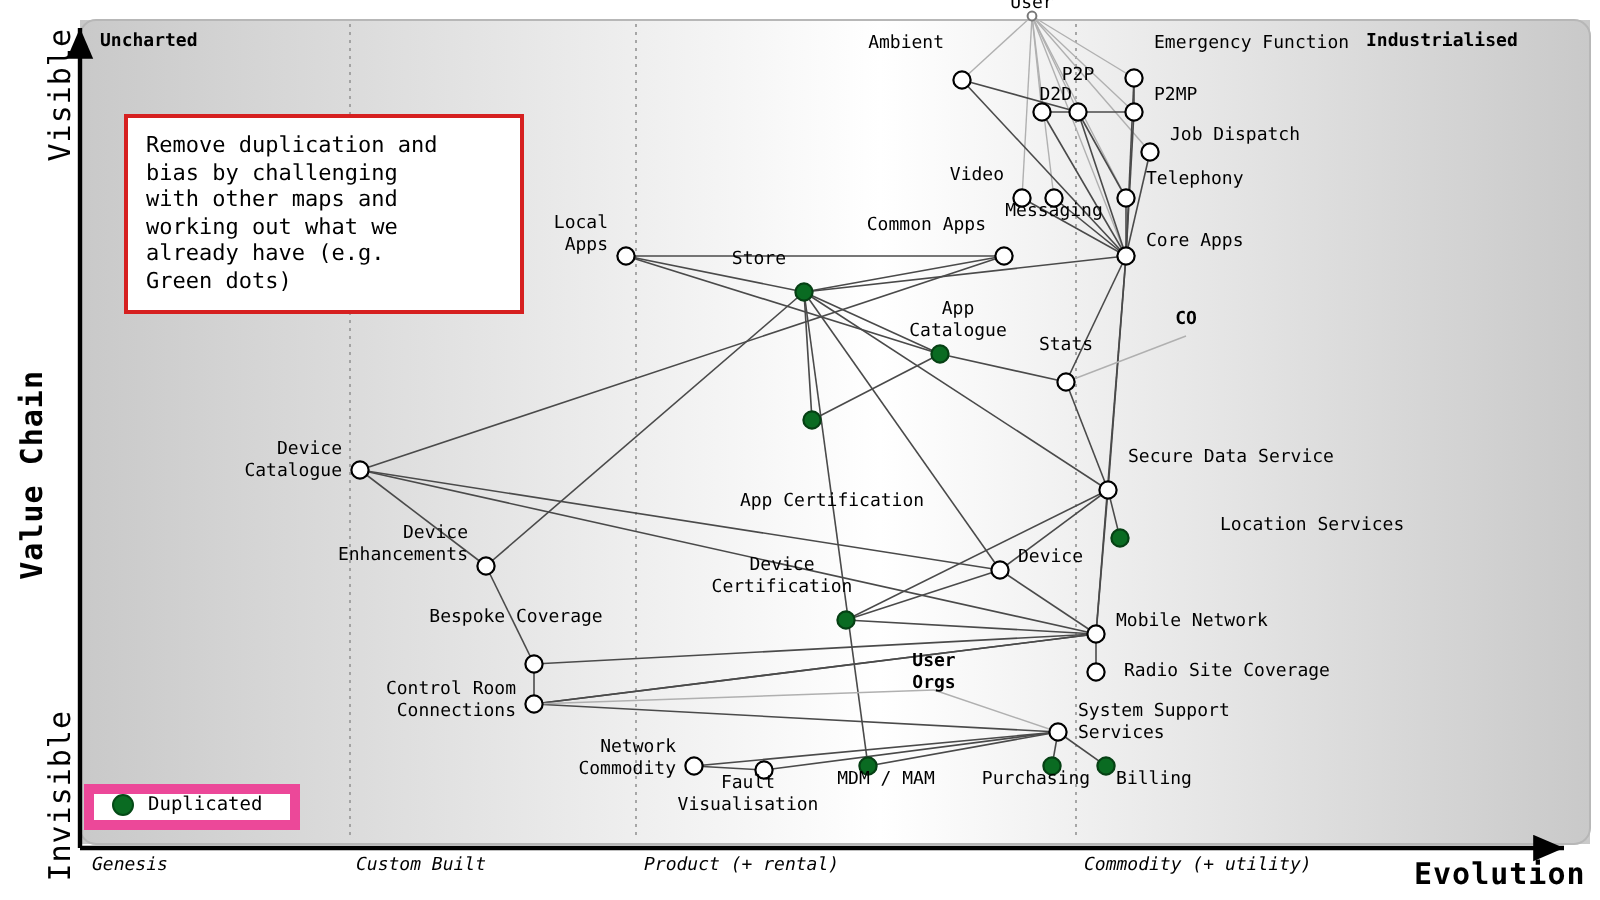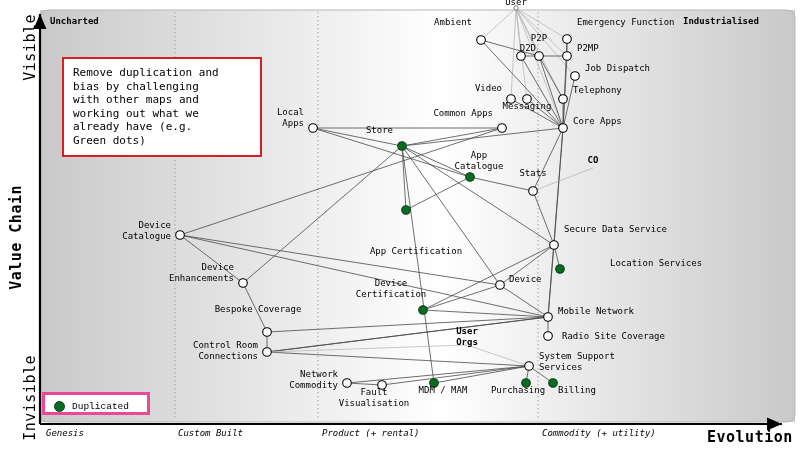--- a/index.html
+++ b/index.html
@@ -14,22 +14,22 @@
   .nlabel.bold{font-weight:bold;}
   .nlabel.c{text-align:center;transform:translateX(-50%);}
   .nlabel.r{text-align:right;transform:translateX(-100%);}
   .nlabel.l{text-align:left;}
   #step-box{position:absolute;left:62px;top:57px;width:200px;
       border:2px solid #d62020;background:#fff;padding:7px 9px 8px 9px;
       box-sizing:border-box;}
   #step-box .t{font-weight:bold;font-size:11px;margin-bottom:1px;}
   #step-box .b{font-size:11px;line-height:13.5px;white-space:pre-line;}
   #legend{position:absolute;left:42px;top:392px;width:108px;height:23px;
-      border:3px solid #ec4899;background:#fff;display:flex;align-items:flex-end;
-      gap:7px;padding-left:9px;box-sizing:border-box;font-family:Liberation Mono, monospace;}
+      border:5px solid #ec4899;background:#fff;display:flex;align-items:flex-start;
+      gap:7px;padding-left:9px;box-sizing:border-box;}
   #legend .dot{width:9px;height:9px;border-radius:50%;background:#0a6b22;
       border:1px solid #044a16;flex:0 0 auto;}
   #legend .tx{font-size:9.5px;}
 </style>
 </head>
 <body>
 
 <div id="root">
 
   <svg id="map-svg" viewBox="0 0 800 450" preserveAspectRatio="none">

